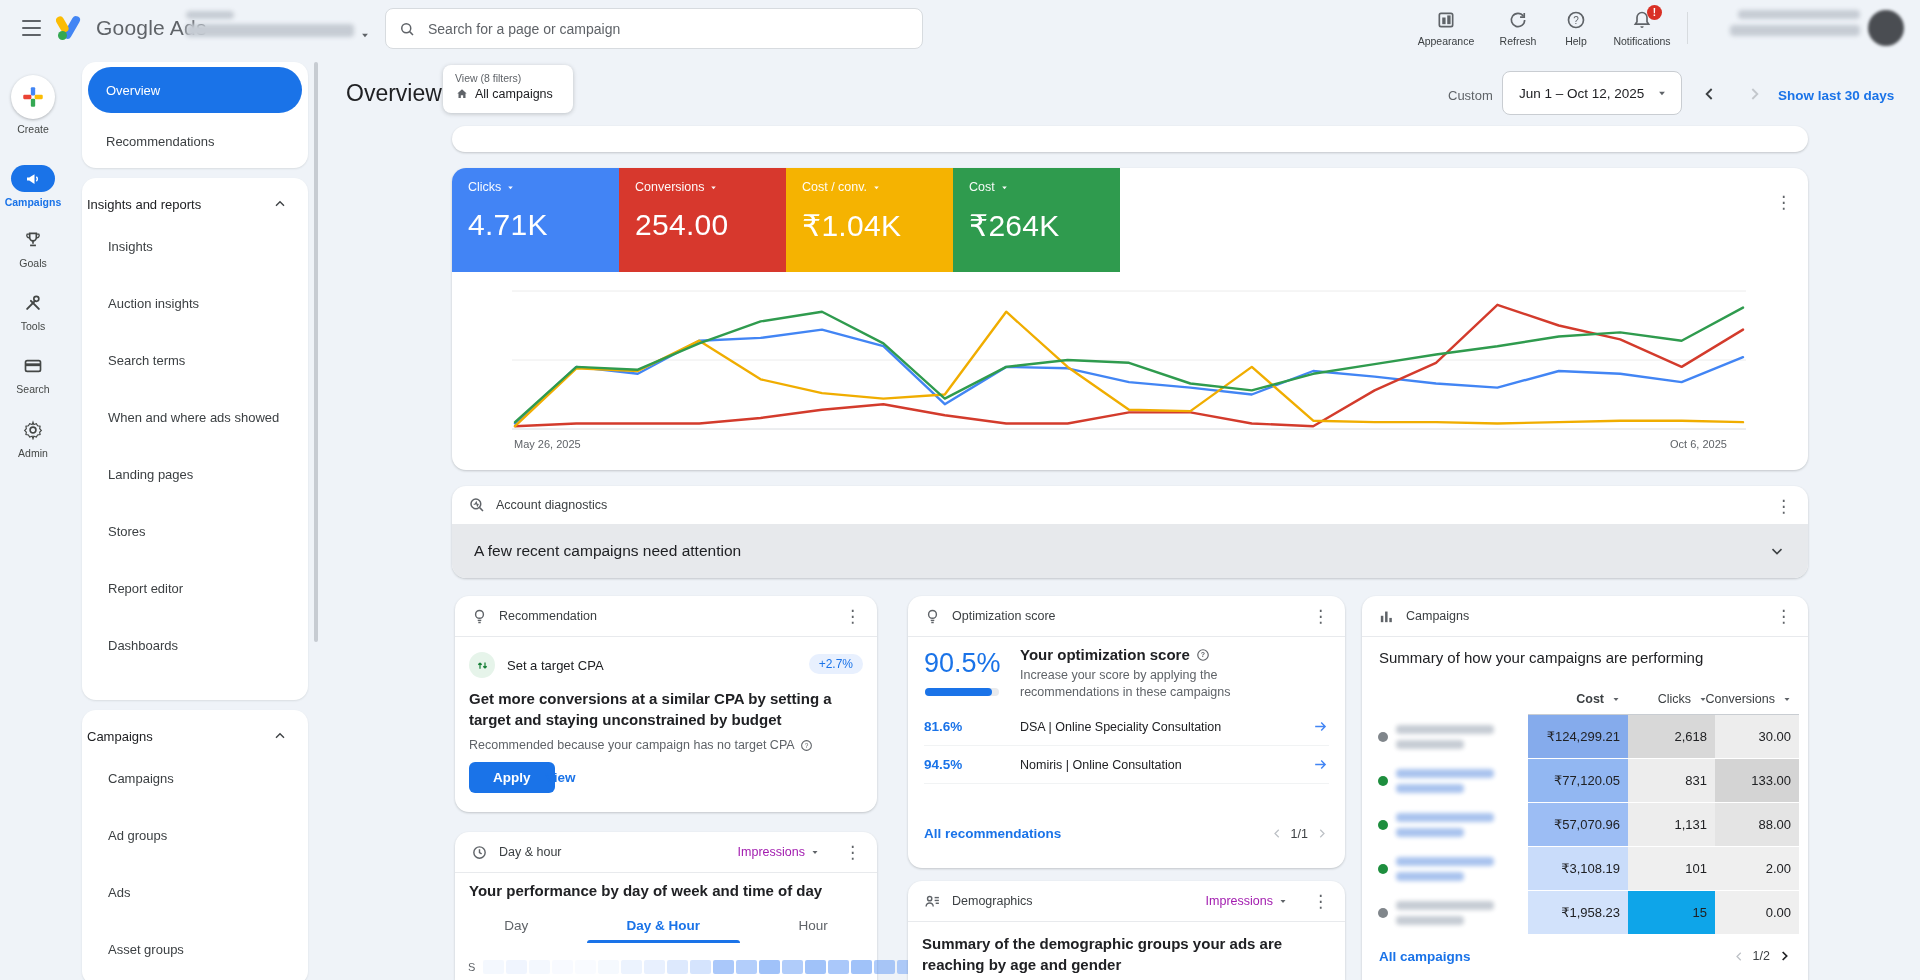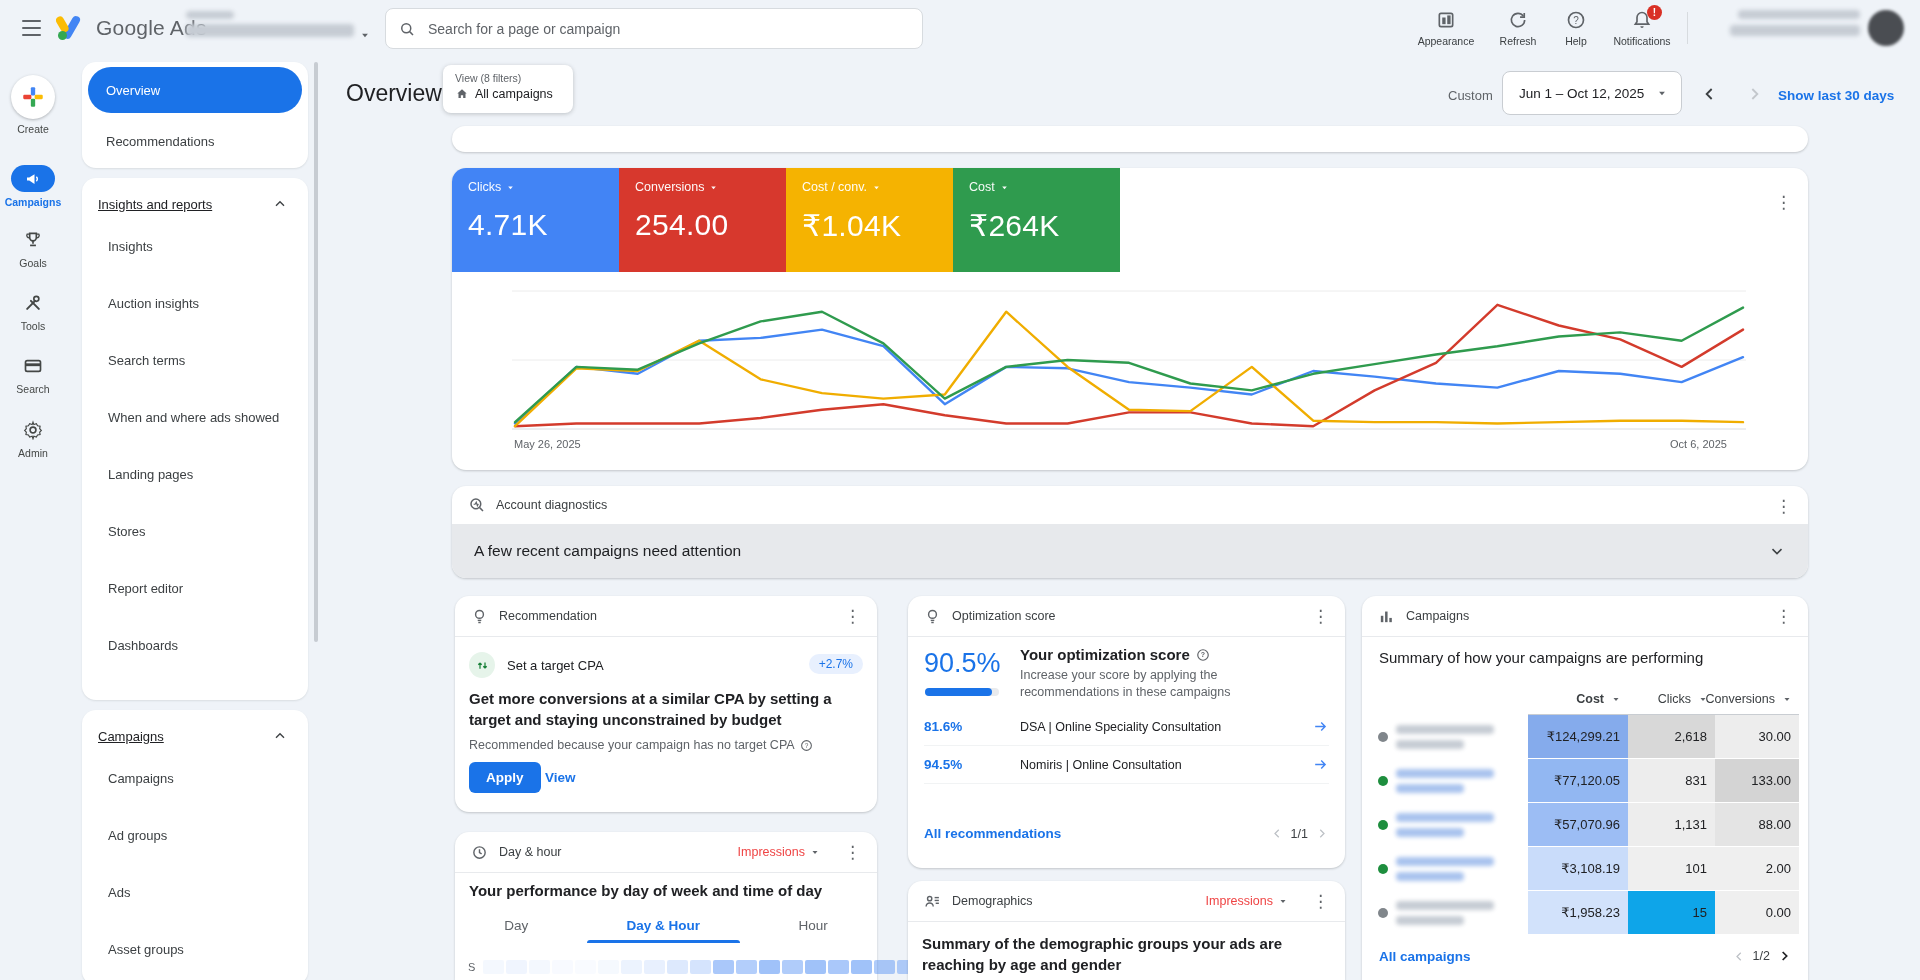--- a/index.html
+++ b/index.html
@@ -36,21 +36,21 @@
   .rail-ic{display:flex;justify-content:center;align-items:center;height:26px;color:#444746;}
   .rail-item.active .pill{background:#1a73e8;border-radius:14px;width:44px;height:27px;margin:0 auto;display:flex;align-items:center;justify-content:center;}
   #create-circle{width:44px;height:44px;border-radius:50%;background:#fff;margin:0 auto;display:flex;align-items:center;justify-content:center;box-shadow:0 1px 3px rgba(60,64,67,.35);}
   
   .sb-card{position:absolute;left:82px;width:226px;background:#fff;border-radius:14px;box-shadow:0 1px 2px rgba(60,64,67,.12);}
   #sb-card-a{top:62px;height:106px;}
   #overview-pill{position:absolute;left:6px;top:5px;width:214px;height:46px;background:#1a73e8;border-radius:23px;color:#fff;font-size:13px;display:flex;align-items:center;padding-left:18px;box-sizing:border-box;cursor:pointer;}
   #recommendations-item{position:absolute;left:24px;top:72px;font-size:13px;color:#3c4043;cursor:pointer;}
   #sb-card-b{top:178px;height:522px;}
   #sb-card-c{top:710px;height:275px;}
-  .sb-head{display:flex;align-items:center;justify-content:space-between;padding:18px 20px 6px 16px;font-size:13px;color:#202124;cursor:pointer;text-decoration:underline;}
+  .sb-head{display:flex;align-items:center;justify-content:space-between;padding:18px 20px 6px 5px;font-size:13px;color:#202124;cursor:pointer;}
   .sb-item{height:57px;display:flex;align-items:center;padding-left:26px;padding-right:14px;font-size:13px;color:#3c4043;cursor:pointer;line-height:19px;}
   #sb-scrollbar{position:absolute;left:314px;top:62px;width:4px;height:580px;background:#c7ccd2;border-radius:2px;}
   
   #page-title{position:absolute;left:346px;top:80px;font-size:23px;color:#202124;}
   #view-chip{position:absolute;left:443px;top:65px;width:130px;height:48px;background:#fff;border-radius:8px;box-shadow:0 1px 4px rgba(60,64,67,.28);padding:7px 12px;box-sizing:border-box;cursor:pointer;}
   #view-chip .l1{font-size:10.5px;color:#5f6368;}
   #view-chip .l2{font-size:12.5px;color:#202124;display:flex;align-items:center;gap:6px;margin-top:3px;}
   #range-label{position:absolute;left:1448px;top:88px;font-size:13px;color:#5f6368;}
   #date-box{position:absolute;left:1502px;top:71px;width:180px;height:44px;background:#fff;border:1px solid #c9cdd2;border-radius:8px;display:flex;align-items:center;justify-content:space-between;padding:0 12px 0 16px;box-sizing:border-box;font-size:13.5px;color:#202124;cursor:pointer;}
   .nav-chev{position:absolute;top:84px;width:20px;height:20px;cursor:pointer;}
@@ -69,30 +69,30 @@
   
   #diag-card{left:452px;top:486px;width:1356px;height:92px;}
   #diag-head{position:absolute;left:16px;top:10px;display:flex;align-items:center;gap:10px;font-size:12.5px;color:#3c4043;}
   #diag-kebab{position:absolute;right:16px;top:12px;}
   #diag-banner{position:absolute;left:0;top:38px;width:100%;height:54px;background:#e7e9ec;border-radius:0 0 14px 14px;display:flex;align-items:center;justify-content:space-between;padding:0 22px;box-sizing:border-box;cursor:pointer;}
   #diag-banner .txt{font-size:15.5px;color:#202124;}
   
   .card-head{position:absolute;left:0;top:0;width:100%;height:41px;border-bottom:1px solid #e8eaed;display:flex;align-items:center;padding:0 16px;box-sizing:border-box;gap:11px;}
   .card-head .title{font-size:12.5px;color:#3c4043;flex:0 0 auto;}
   .card-head .spacer{flex:1;}
-  .metric-dd{font-size:12.5px;color:#ef4444;display:flex;align-items:center;gap:4px;cursor:pointer;margin-right:12px;}
+  .metric-dd{font-size:12.5px;color:#a21caf;display:flex;align-items:center;gap:4px;cursor:pointer;margin-right:12px;}
   
   #rec-card{left:455px;top:596px;width:422px;height:216px;}
   #rec-row{position:absolute;left:14px;top:56px;display:flex;align-items:center;gap:12px;}
   #rec-cpa-ic{width:26px;height:26px;border-radius:50%;background:#e6f4ea;display:flex;align-items:center;justify-content:center;}
   #rec-type{font-size:13px;color:#202124;}
   #rec-badge{position:absolute;right:14px;top:58px;background:#e8f0fe;color:#1a73e8;font-size:12px;border-radius:12px;padding:3px 10px;}
   #rec-headline{position:absolute;left:14px;top:92px;width:392px;font-size:15px;font-weight:bold;color:#202124;line-height:21px;}
   #rec-reason{position:absolute;left:14px;top:142px;font-size:12.5px;color:#5f6368;display:flex;align-items:center;gap:5px;}
-  #apply-btn{position:absolute;left:14px;top:166px;background:#1a73e8;color:#fff;font-size:13.5px;font-weight:bold;border:none;border-radius:6px;padding:8px 17px;cursor:pointer;font-family:inherit;}
+  #apply-btn{position:absolute;left:14px;top:166px;background:#1a73e8;color:#fff;font-size:13.5px;font-weight:bold;border:none;border-radius:6px;padding:8px 24px;cursor:pointer;font-family:inherit;}
   #view-btn{position:absolute;left:90px;top:174px;font-size:13.5px;font-weight:bold;color:#1a73e8;cursor:pointer;}
   
   #dh-card{left:455px;top:832px;width:422px;height:148px;border-radius:14px 14px 0 0;}
   #dh-desc{position:absolute;left:14px;top:50px;font-size:15px;font-weight:bold;color:#202124;}
   #dh-tabs{position:absolute;left:0px;top:86px;width:100%;display:flex;justify-content:space-around;}
   .dh-tab{font-size:13.5px;color:#5f6368;padding-bottom:10px;cursor:pointer;position:relative;}
   .dh-tab.active{color:#1a73e8;font-weight:bold;}
   .dh-tab.active::after{content:"";position:absolute;left:-40px;right:-40px;bottom:0;height:3px;background:#1a73e8;border-radius:3px 3px 0 0;}
   #dh-heat{position:absolute;left:13px;top:128px;display:flex;align-items:center;gap:2px;}
   #dh-heat .rowlbl{font-size:11px;color:#5f6368;margin-right:6px;}

